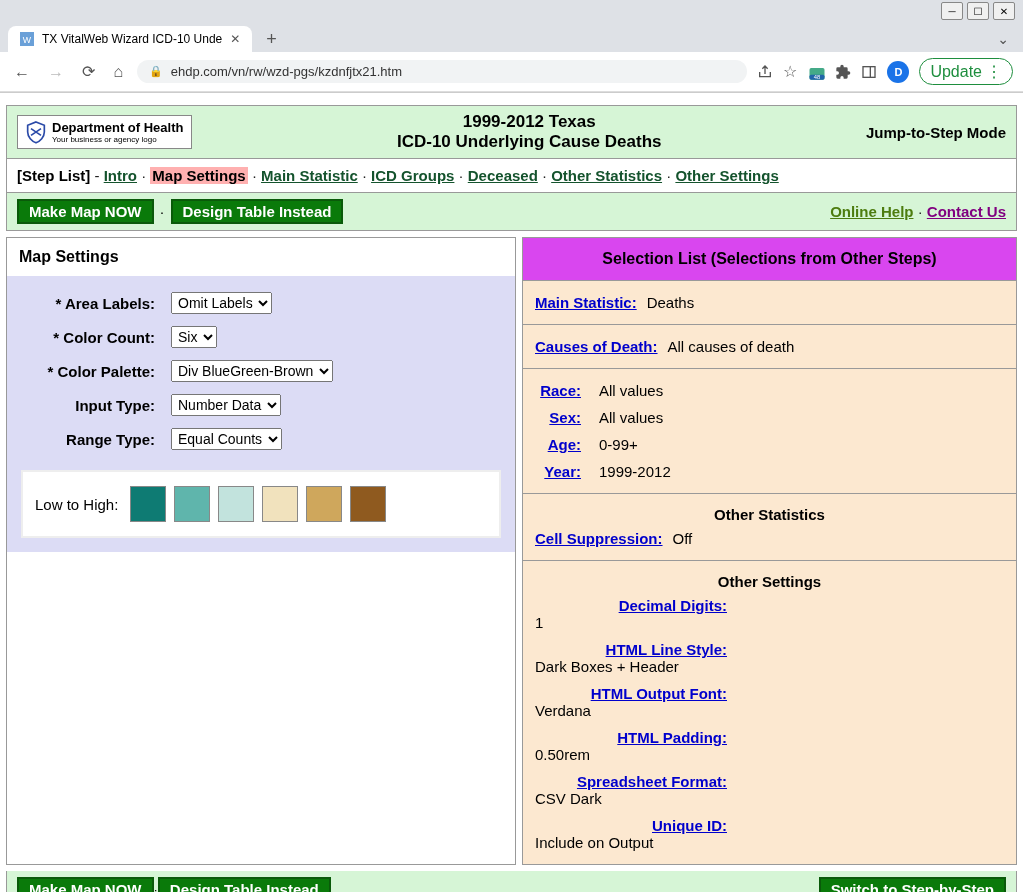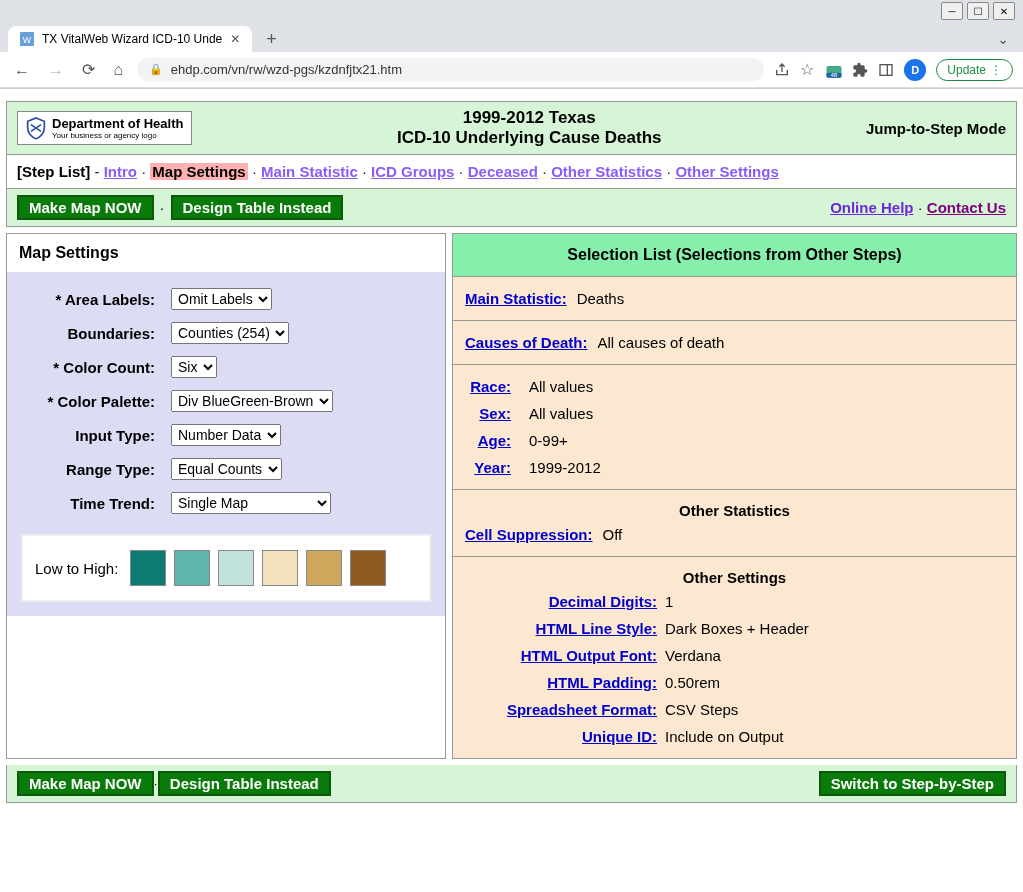--- a/index.html
+++ b/index.html
@@ -17,68 +17,68 @@
 .toolbar { background: #fff; display: flex; align-items: center; padding: 6px 10px; gap: 10px; border-bottom: 1px solid #ddd; }
 .nav-btn { font-size: 16px; color: #555; cursor: pointer; padding: 2px 4px; }
 .nav-btn.disabled { color: #bbb; }
 .url-bar { flex: 1; display: flex; align-items: center; background: #f1f3f4; border-radius: 14px; padding: 4px 12px; gap: 8px; }
 .lock-icon { font-size: 11px; }
 .url-text { font-size: 13px; color: #333; }
 .toolbar-right { display: flex; align-items: center; gap: 10px; }
 .icon-btn { font-size: 16px; color: #555; cursor: pointer; }
 .ext-icon { width: 18px; height: 18px; position: relative; }
 .avatar { width: 22px; height: 22px; border-radius: 50%; background: #1a73e8; color: #fff; display: flex; align-items: center; justify-content: center; font-size: 11px; font-weight: bold; }
-.update-btn { border: 1px solid #1e8e3e; color: #1e8e3e; border-radius: 14px; padding: 3px 10px; font-size: 12px; cursor: pointer; display: flex; align-items: center; gap: 4px; }
+.update-btn { border: 1px solid #1e8e3e; color: #1e8e3e; border-radius: 14px; padding: 3px 10px; font-size: 16px; cursor: pointer; display: flex; align-items: center; gap: 4px; }
 
 
 .page { padding: 6px; margin-top: 6px; }
 .header-band { background: #d6f5d6; border: 1px solid #999; display: flex; align-items: center; padding: 6px 10px; }
 .logo-box { border: 1px solid #888; background: #fff; padding: 4px 8px; display: flex; align-items: center; gap: 6px; }
 .logo-shield { width: 20px; height: 24px; }
 .logo-text { font-size: 11px; }
 .logo-text .dept { font-weight: bold; font-size: 13px; }
 .logo-text .sub { font-size: 8px; }
 .header-title { flex: 1; text-align: center; font-weight: bold; font-size: 17px; }
 .header-mode { font-weight: bold; font-size: 15px; }
 
 .step-nav { background: #fff; border: 1px solid #999; border-top: none; padding: 8px 10px; font-size: 15px; font-weight: bold; }
-.step-nav a { color: #8b5cf6; text-decoration: underline; cursor: pointer; }
+.step-nav a { color: #14532d; text-decoration: underline; cursor: pointer; }
 .step-nav .current { background: #ffb0b0; padding: 0 2px; }
 .sep { color: #222; font-weight: normal; }
 
 .action-bar { background: #d6f5d6; border: 1px solid #999; border-top: none; padding: 6px 10px; display: flex; align-items: center; font-size: 15px; }
 .green-btn { background: #0a7a0a; color: #fff; font-weight: bold; border: 2px solid #0a5a0a; padding: 2px 10px; cursor: pointer; font-size: 15px; }
 .action-bar .sep2 { margin: 0 6px; }
 .action-right { margin-left: auto; }
-.action-right a { color: #6d28d9; text-decoration: underline; font-weight: bold; }
+.action-right a { color: #4d7c0f; text-decoration: underline; font-weight: bold; }
 .action-right a.visited { color: #800080; }
 
 .main-area { display: flex; gap: 6px; margin-top: 6px; }
 .left-panel { flex: 1; border: 1px solid #999; background: #fff; }
 .left-head { padding: 10px 12px; font-weight: bold; font-size: 16px; }
 .left-intro { padding: 0 12px 10px 24px; font-size: 15px; }
 .left-intro a { color: #0000cc; text-decoration: underline; }
 .settings-body { background: #dcdcf5; padding: 10px 14px 14px 14px; }
 .setting-row { display: flex; align-items: center; padding: 6px 0; }
 .setting-label { width: 150px; text-align: right; font-weight: bold; font-size: 15px; padding-right: 16px; }
 .setting-row select { font-size: 14px; padding: 1px 2px; }
 .palette-box { background: #fff; border: 2px solid #eee; margin-top: 14px; padding: 14px 12px; display: flex; align-items: center; gap: 12px; }
 .palette-label { font-size: 15px; }
 .swatches { display: flex; gap: 8px; }
 .swatch { width: 36px; height: 36px; border: 1px solid #888; }
 
-.right-panel { width: 565px; border: 1px solid #999; background: #86efac; }
+.right-panel { width: 495px; border: 1px solid #999; background: #d946ef; }
 .right-head { text-align: center; font-weight: bold; font-size: 16px; padding: 12px 8px; }
 .sel-section { background: #fce8d0; border-top: 1px solid #999; padding: 8px 12px; }
 .sel-row { display: flex; padding: 5px 0; font-size: 15px; }
 .sel-label { color: #0000cc; text-decoration: underline; font-weight: bold; cursor: pointer; }
 .sel-label.right { text-align: right; display: inline-block; }
 .sel-val { margin-left: 10px; }
 .sel-subhead { text-align: center; font-weight: bold; font-size: 15px; padding: 4px 0 2px 0; }
-.indented .sel-row { padding-left: 0; }
+.indented .sel-row { padding-left: 0; flex-direction: column; }
 .label-col { width: 200px; text-align: right; padding-right: 8px; }
 
 .footer-bar { background: #d6f5d6; border: 1px solid #999; border-top: none; margin-top: 6px; padding: 6px 10px; display: flex; align-items: center; }
 .footer-bar .right { margin-left: auto; }
 
 svg { display: block; }
 </style>
 </head>
 <body>
 
@@ -193,42 +193,34 @@
 
   <div class="main-area">
     <div class="left-panel">
       <div class="left-head">Map Settings</div>
       <div class="settings-body">
         <div class="setting-row">
           <div class="setting-label">* Area Labels:</div>
           <select><option>Omit Labels</option></select>
         </div>
         <div class="setting-row">
-          <div class="setting-label">Boundaries:</div>
-          <select><option>Counties (254)</option></select>
-        </div>
-        <div class="setting-row">
           <div class="setting-label">* Color Count:</div>
           <select><option>Six</option></select>
         </div>
         <div class="setting-row">
           <div class="setting-label">* Color Palette:</div>
           <select><option>Div BlueGreen-Brown</option></select>
         </div>
         <div class="setting-row">
           <div class="setting-label">Input Type:</div>
           <select><option>Number Data</option></select>
         </div>
         <div class="setting-row">
           <div class="setting-label">Range Type:</div>
           <select><option>Equal Counts</option></select>
-        </div>
-        <div class="setting-row">
-          <div class="setting-label">Time Trend:</div>
-          <select style="min-width:160px"><option>Single Map</option></select>
         </div>
         <div class="palette-box">
           <span class="palette-label">Low to High:</span>
           <div class="swatches" id="swatches">
               <div class="swatch" style="background: rgb(14, 123, 115);"></div>
               <div class="swatch" style="background: rgb(95, 181, 172);"></div>
               <div class="swatch" style="background: rgb(194, 227, 221);"></div>
               <div class="swatch" style="background: rgb(241, 226, 189);"></div>
               <div class="swatch" style="background: rgb(207, 167, 92);"></div>
               <div class="swatch" style="background: rgb(143, 90, 31);"></div>
@@ -289,21 +281,21 @@
         <div class="sel-row">
             <div class="label-col"><span class="sel-label right">HTML Output Font:</span></div>
             <span>Verdana</span>
           </div>
         <div class="sel-row">
             <div class="label-col"><span class="sel-label right">HTML Padding:</span></div>
             <span>0.50rem</span>
           </div>
         <div class="sel-row">
             <div class="label-col"><span class="sel-label right">Spreadsheet Format:</span></div>
-            <span>CSV Steps</span>
+            <span>CSV Dark</span>
           </div>
         <div class="sel-row">
             <div class="label-col"><span class="sel-label right">Unique ID:</span></div>
             <span>Include on Output</span>
           </div>
       </div>
     </div>
   </div>
 
   <div class="footer-bar">

